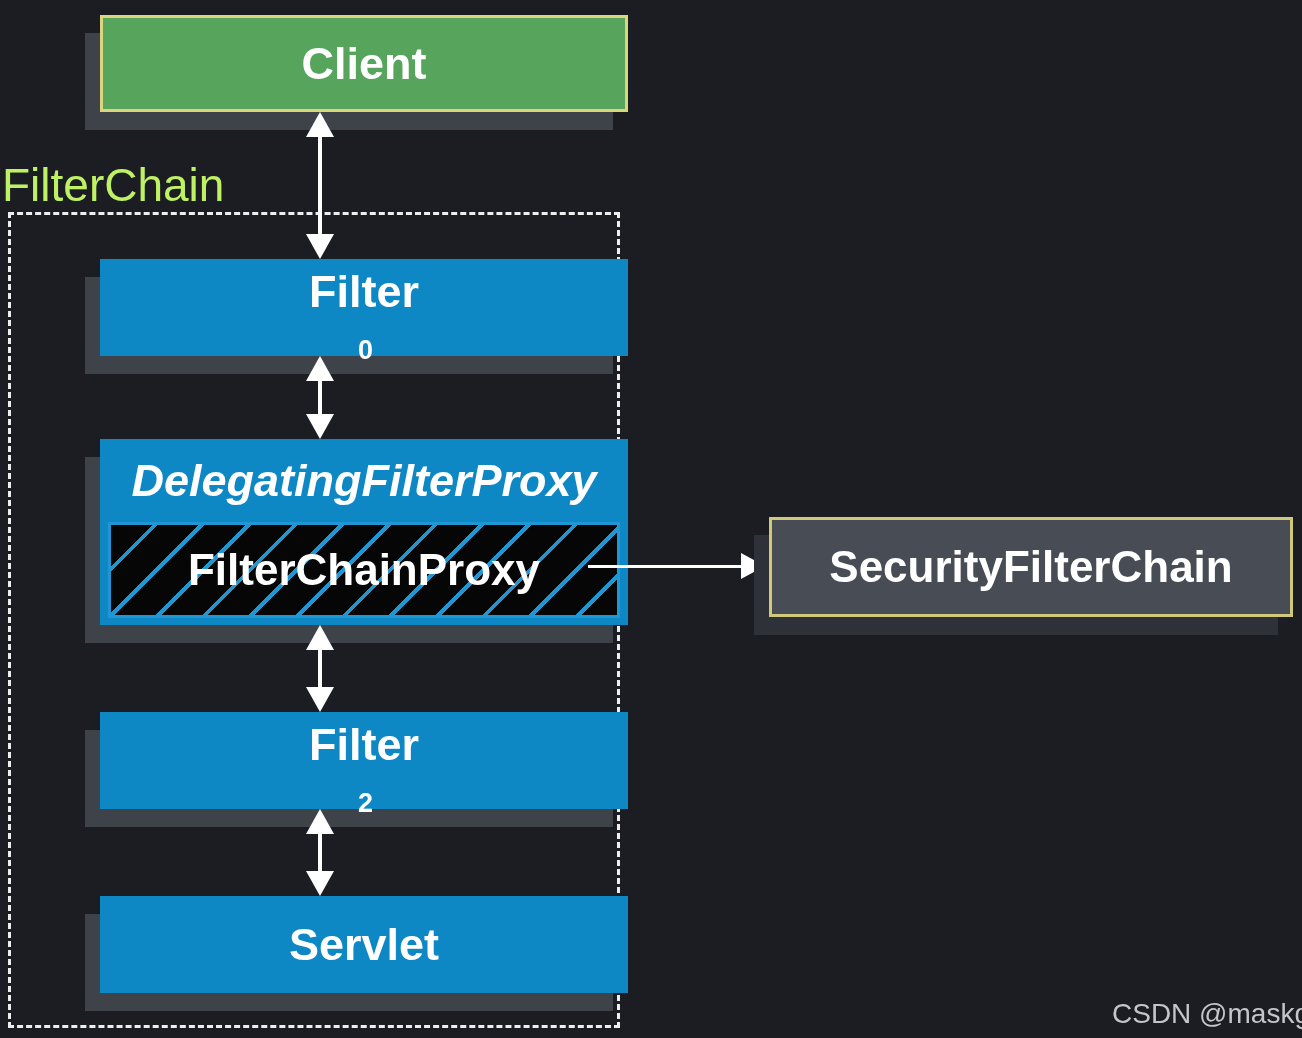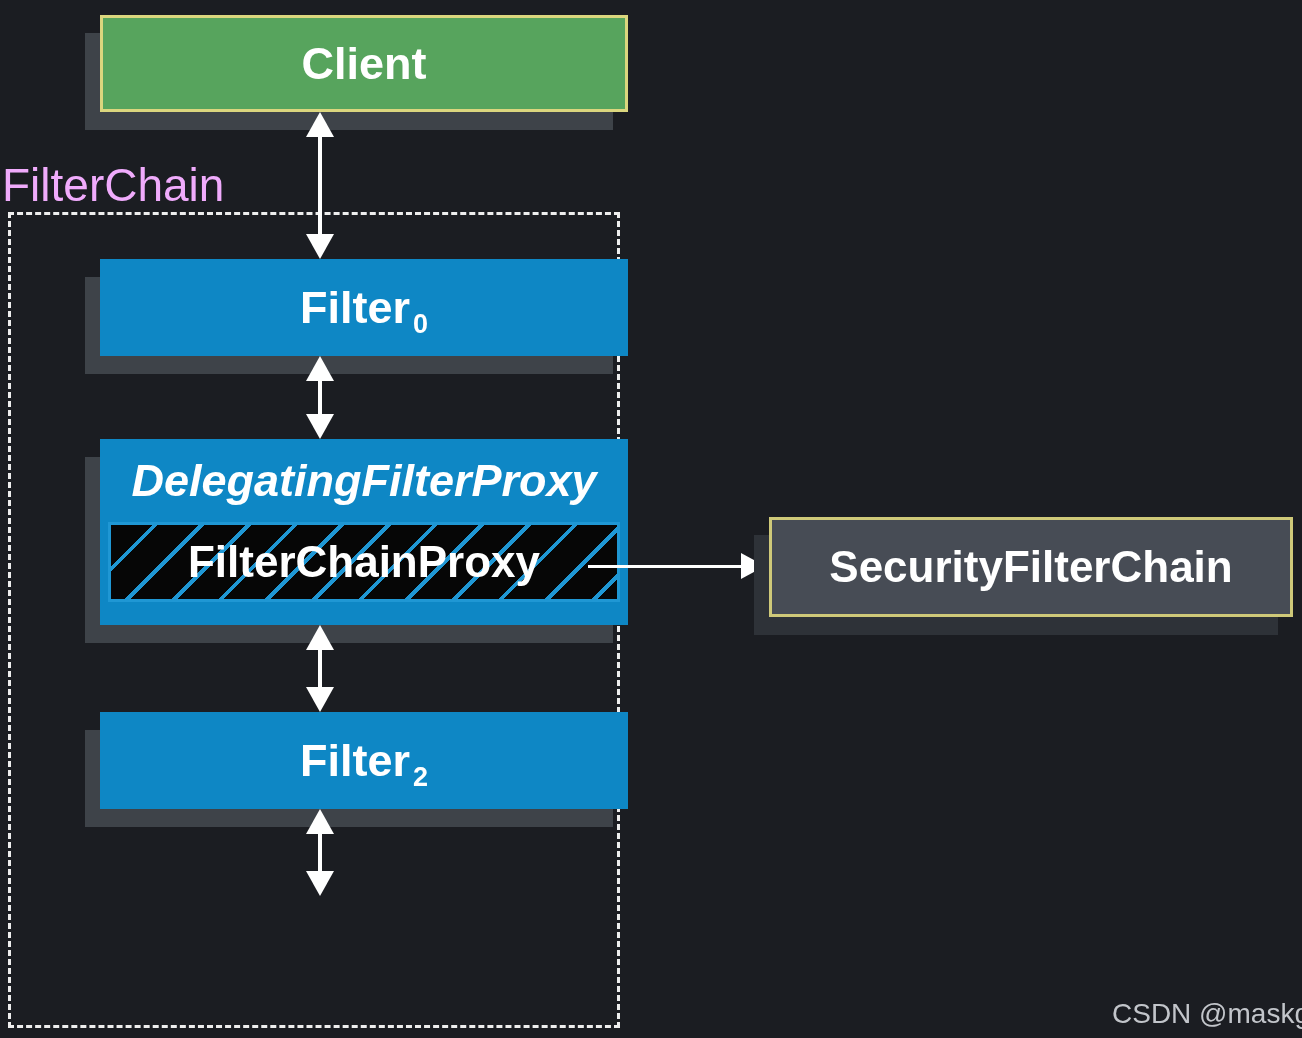--- a/index.html
+++ b/index.html
@@ -21,37 +21,37 @@
     font-weight: bold;
     font-size: 45px;
     margin-left: 45px;
   }
   .shadowed { box-shadow: -15px 18px 0 var(--shadow, #3e4349); }
   .client-node {
     left: 55px; top: 15px; width: 528px; height: 97px;
     background: var(--client_fill, #57a45d);
     border: 3px solid var(--client_border, #dbd67e);
   }
-  .blue-node { background: var(--filter_fill, #0e87c5); }
+  .blue-node { background: var(--filter_fill, #0e87c5); flex-direction: column; }
   .filter0-node { left: 55px; top: 259px; width: 528px; height: 97px; }
   .dfp-node {
     left: 55px; top: 439px; width: 528px; height: 186px;
     flex-direction: column;
     justify-content: flex-start;
   }
   .dfp-title {
     height: 83px;
     display: flex;
     align-items: center;
     justify-content: center;
     font-style: italic;
   }
   .fcp-node {
     position: absolute;
-    left: 8px; top: 83px; width: 512px; height: 80px;
+    left: 8px; top: 83px; width: 512px; height: 96px;
     display: flex;
     align-items: center;
     justify-content: center;
     border: 3px solid var(--hatch_line, #1f97d4);
     background: repeating-linear-gradient(135deg,
       var(--hatch_bg, #060606) 0 29px,
       var(--hatch_line, #1f97d4) 29px 33px);
     font-size: 44px;
   }
   .filter2-node { left: 55px; top: 712px; width: 528px; height: 97px; }
@@ -67,21 +67,21 @@
     display: inline-block;
     font-size: 27px;
     font-weight: bold;
     transform: translateY(17px);
     margin-left: 3px;
   }
   .chain-label {
     position: absolute;
     left: 2px; top: 158px;
     font-size: 46px;
-    color: #f0abfc;
+    color: #bef264;
     letter-spacing: 0px;
   }
   .dashed-box {
     position: absolute;
     left: 8px; top: 212px; width: 612px; height: 816px;
     border: 3px dashed var(--dashed_border, #eeeeee);
   }
   .varrow {
     position: absolute;
     left: 306px;
@@ -180,16 +180,19 @@
     <span>Filter</span>
       <span class="subscript">2</span>
   </div>
 
   <div class="varrow" style="top:809px;height:87px">
     <span class="head-up"></span>
     <span class="shaft-v"></span>
     <span class="head-down"></span>
   </div>
 
+  <div class="node blue-node servlet-node shadowed">
+    <span>Servlet</span>
+  </div>
 
   <div class="watermark">CSDN @maskge</div>
 
 </div>
 
 </body></html>

